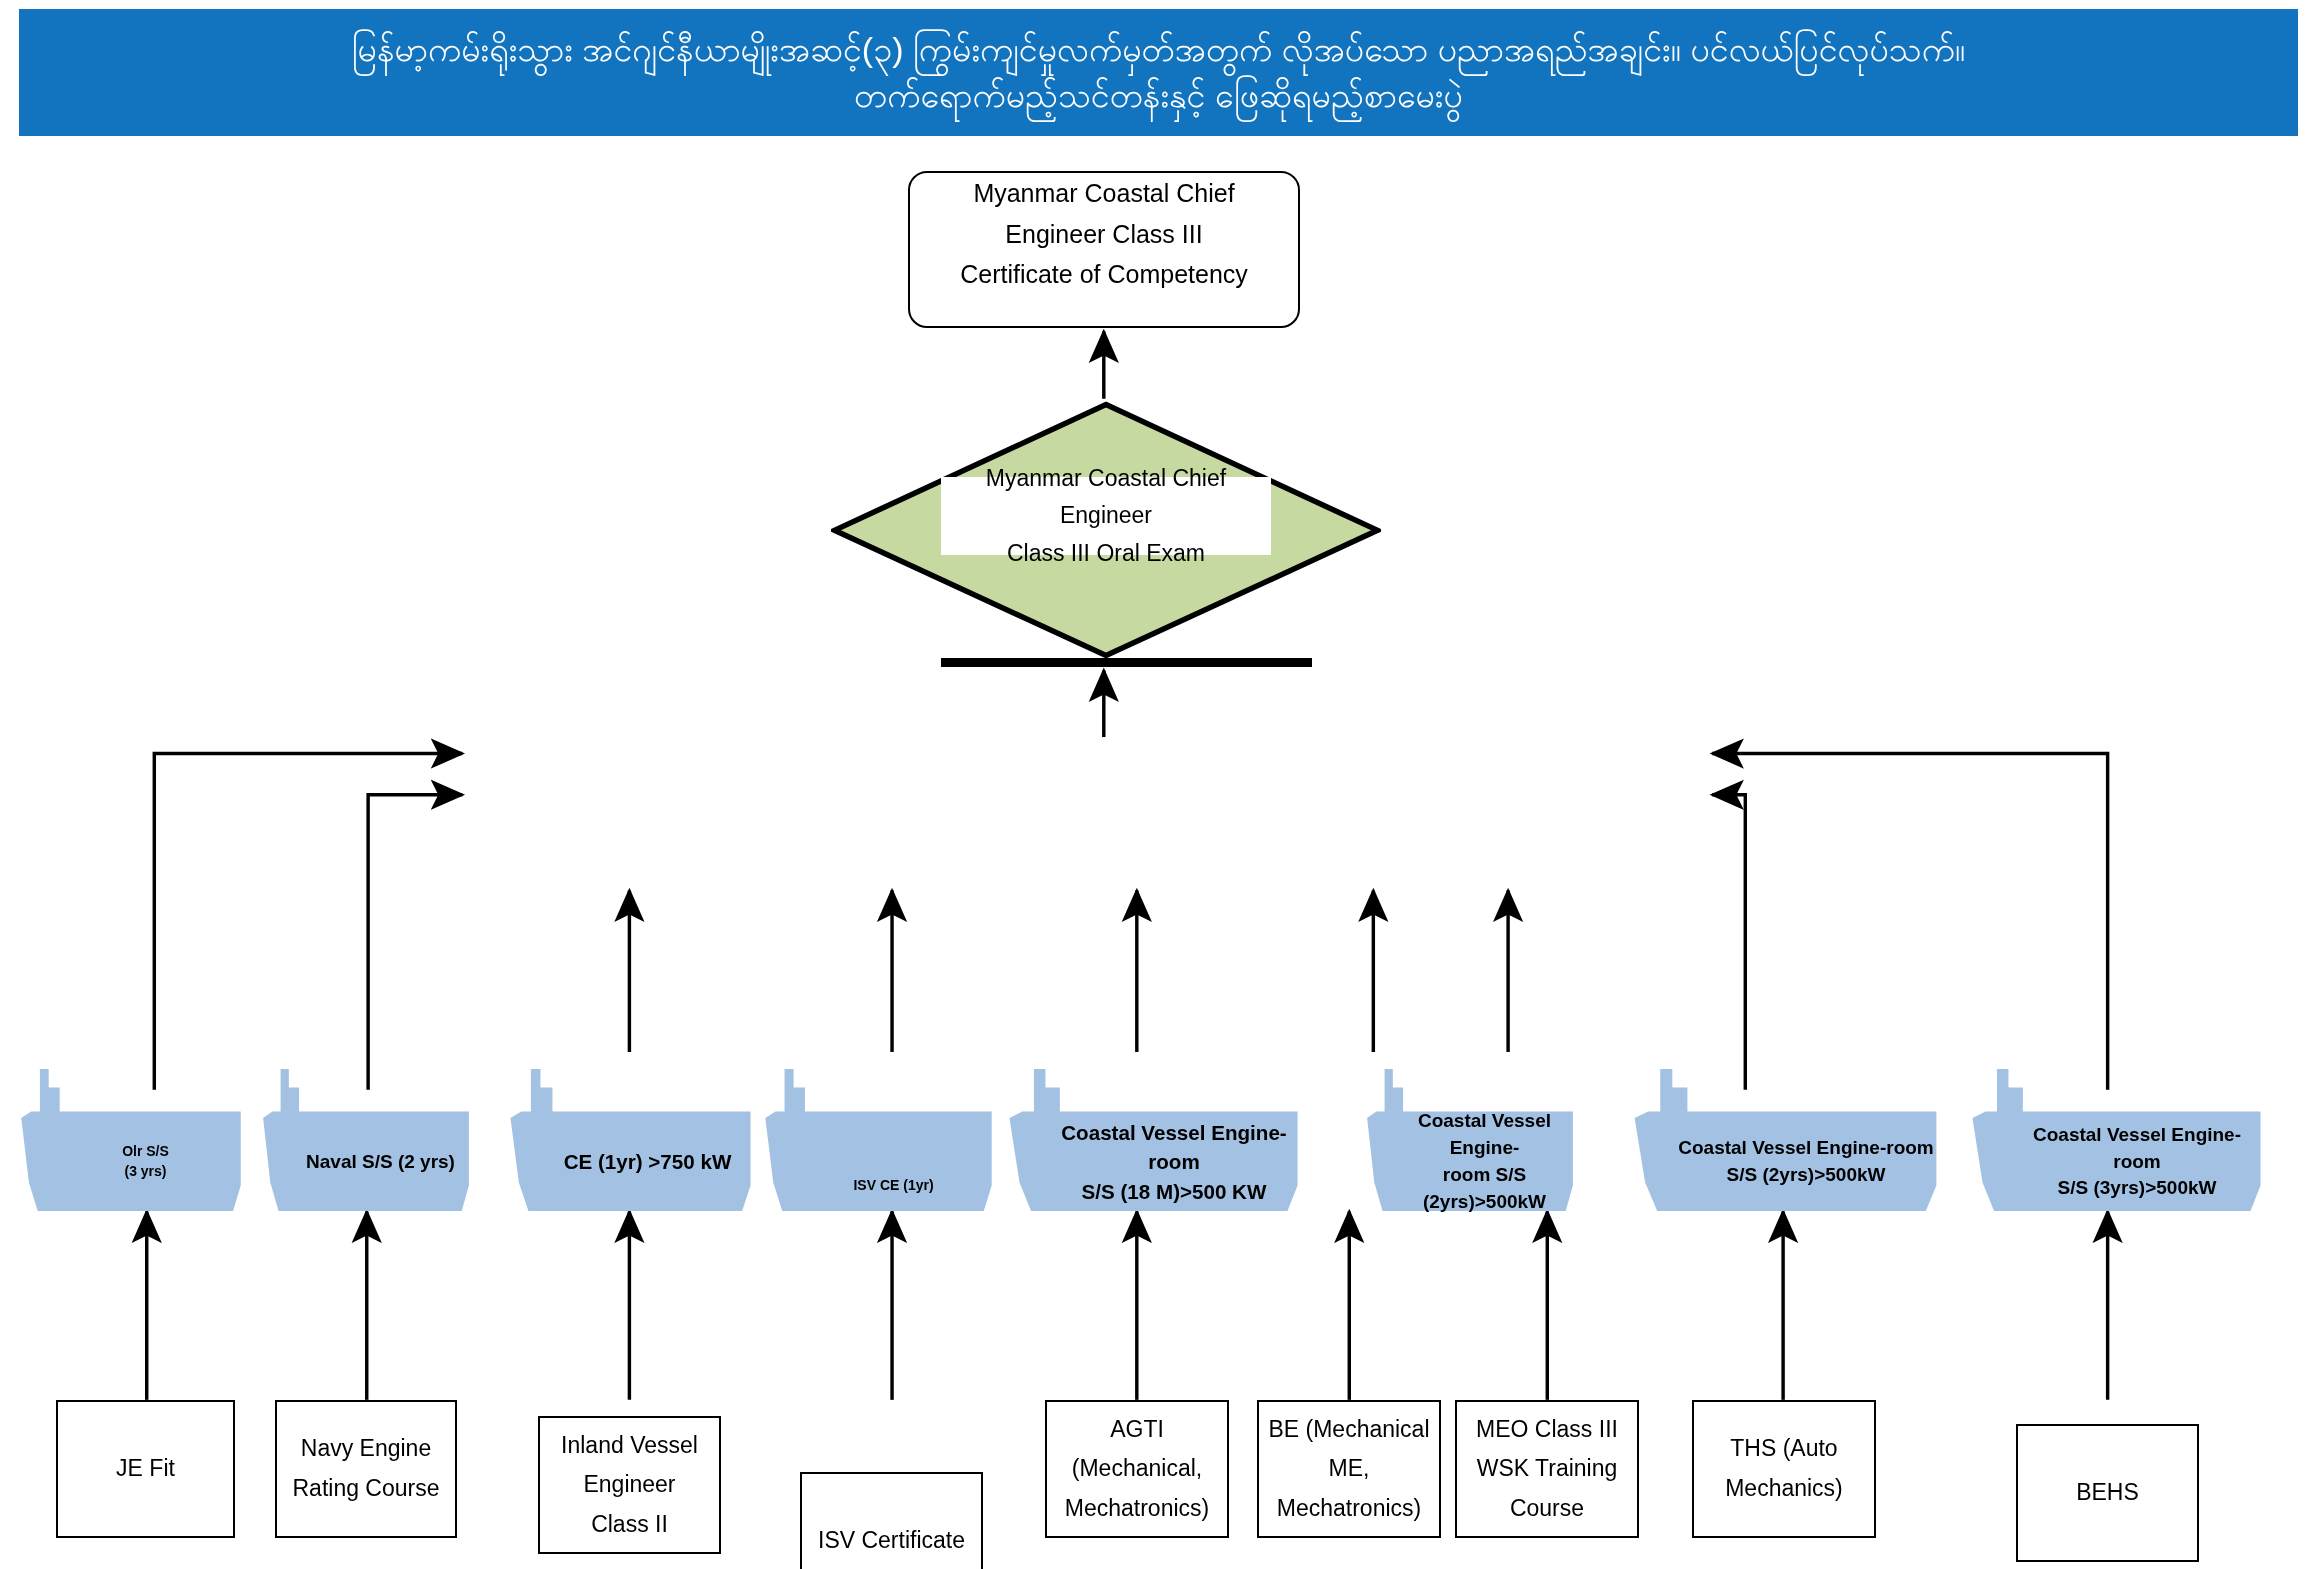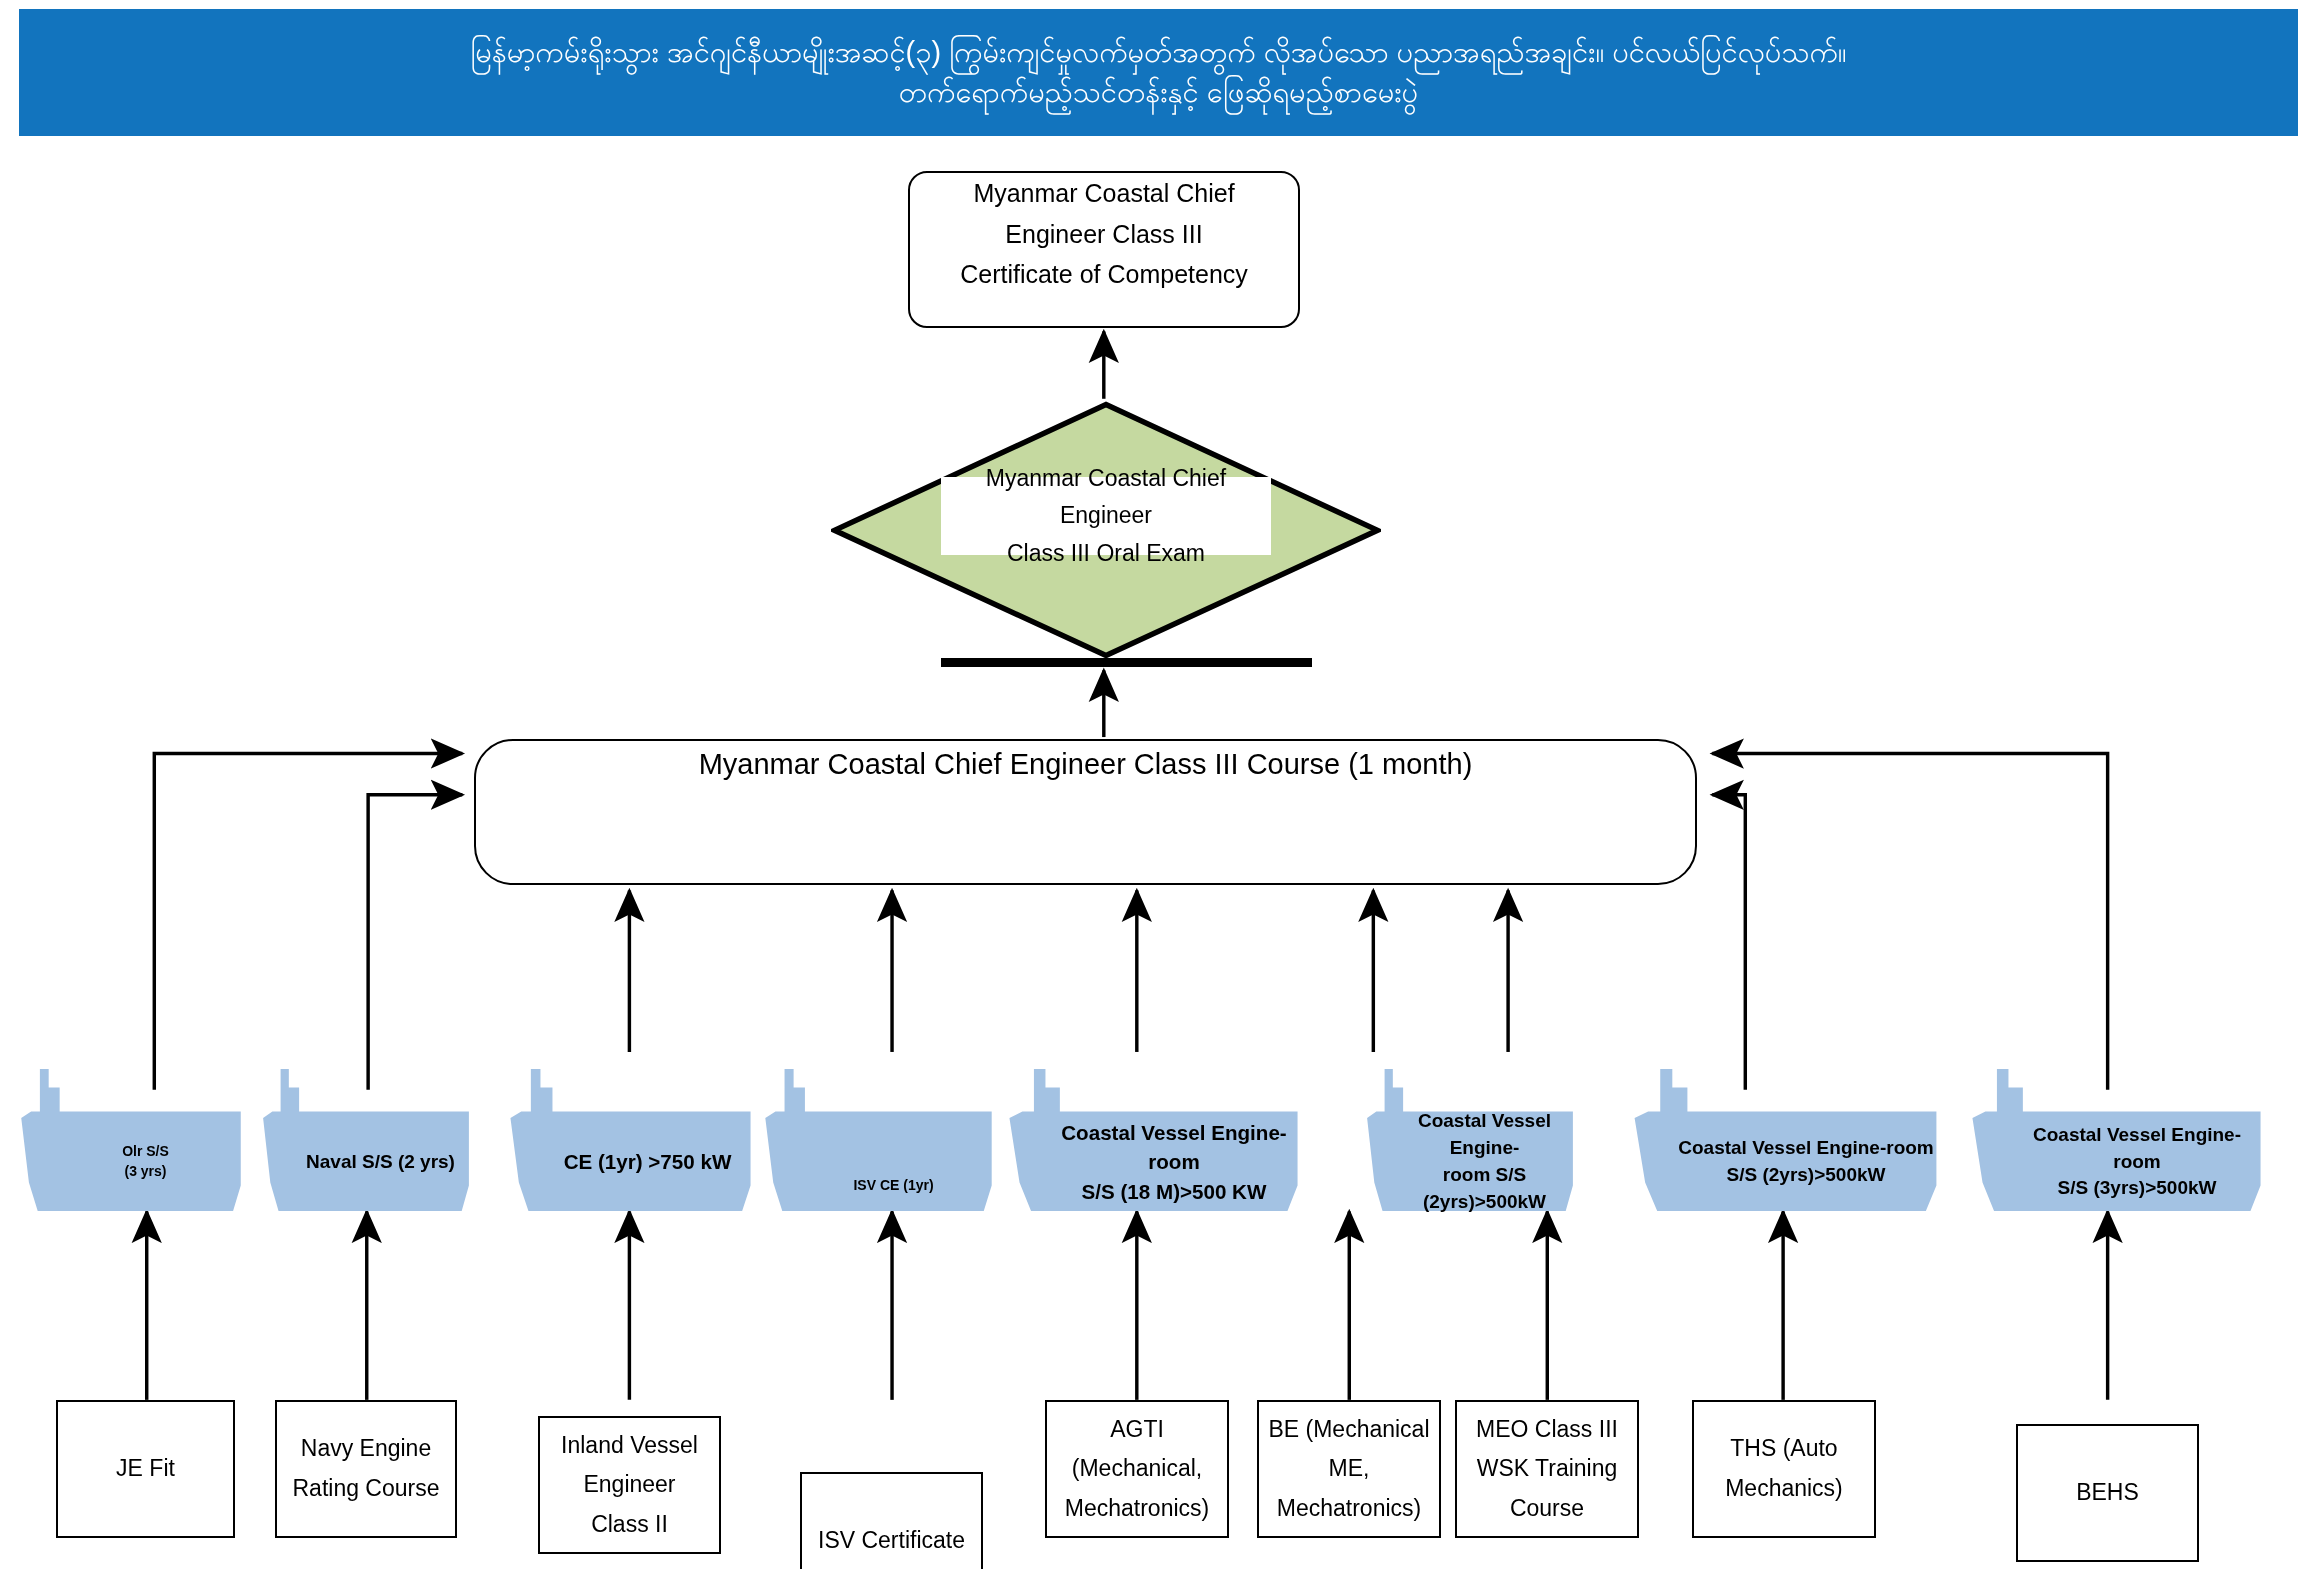--- a/index.html
+++ b/index.html
@@ -17,21 +17,21 @@
     left:19px; top:9px;
     width:2279px; height:127px;
     background:#1274BE;
     display:flex; align-items:center; justify-content:center;
     flex-direction:column;
     box-sizing:border-box;
     padding:2.8px 13.8px;
   }
   #banner .line{
     color:#ffffff;
-    font-size:29px;
+    font-size:34px;
     line-height:1.35;
     text-align:left;
     white-space:nowrap;
     font-family:"Liberation Sans", sans-serif;
   }
   
   .node{
     position:absolute;
     box-sizing:border-box;
     background:#ffffff;
@@ -189,23 +189,20 @@
     <svg width="550" height="258" viewBox="0 0 800 375">
       <polygon points="400,5 795,188 400,370 5,188" fill="#C5D9A0" stroke="#000" stroke-width="8"></polygon>
     </svg>
   </div>
   <div id="diamond-label">
     <span style="white-space:pre-line;">Myanmar Coastal Chief Engineer
 Class III Oral Exam</span>
   </div>
   <div id="gate-bar"></div>
 
-  <div class="node" id="course-box">
-    <span class="txt">Myanmar Coastal Chief Engineer Class III Course (1 month)</span>
-  </div>
 
   <div id="ship-layer">
       <div class="ship" style="left: 20.6px; top: 1069px;">
         <svg width="220" height="142" viewBox="0 0 320 207">
           <path d="M 27.200000000000003 0 L 40 0 L 40 26.91 L 56 26.91 L 56 62.099999999999994 L 14.399999999999999 62.099999999999994 L 0 71.41499999999999 L 11.200000000000001 165.60000000000002 L 24 207 L 308.8 207 L 320 169.73999999999998 L 320 62.099999999999994 L 27.200000000000003 62.099999999999994 Z" fill="#A3C2E3"></path>
         </svg>
       </div>
       <div class="ship-label" style="left: 51px; top: 1112px; width: 189px; height: 100px; font-size: 14px; white-space: pre-line;">Olr S/S
 (3 yrs)</div>
       <div class="ship" style="left: 263px; top: 1069px;">

